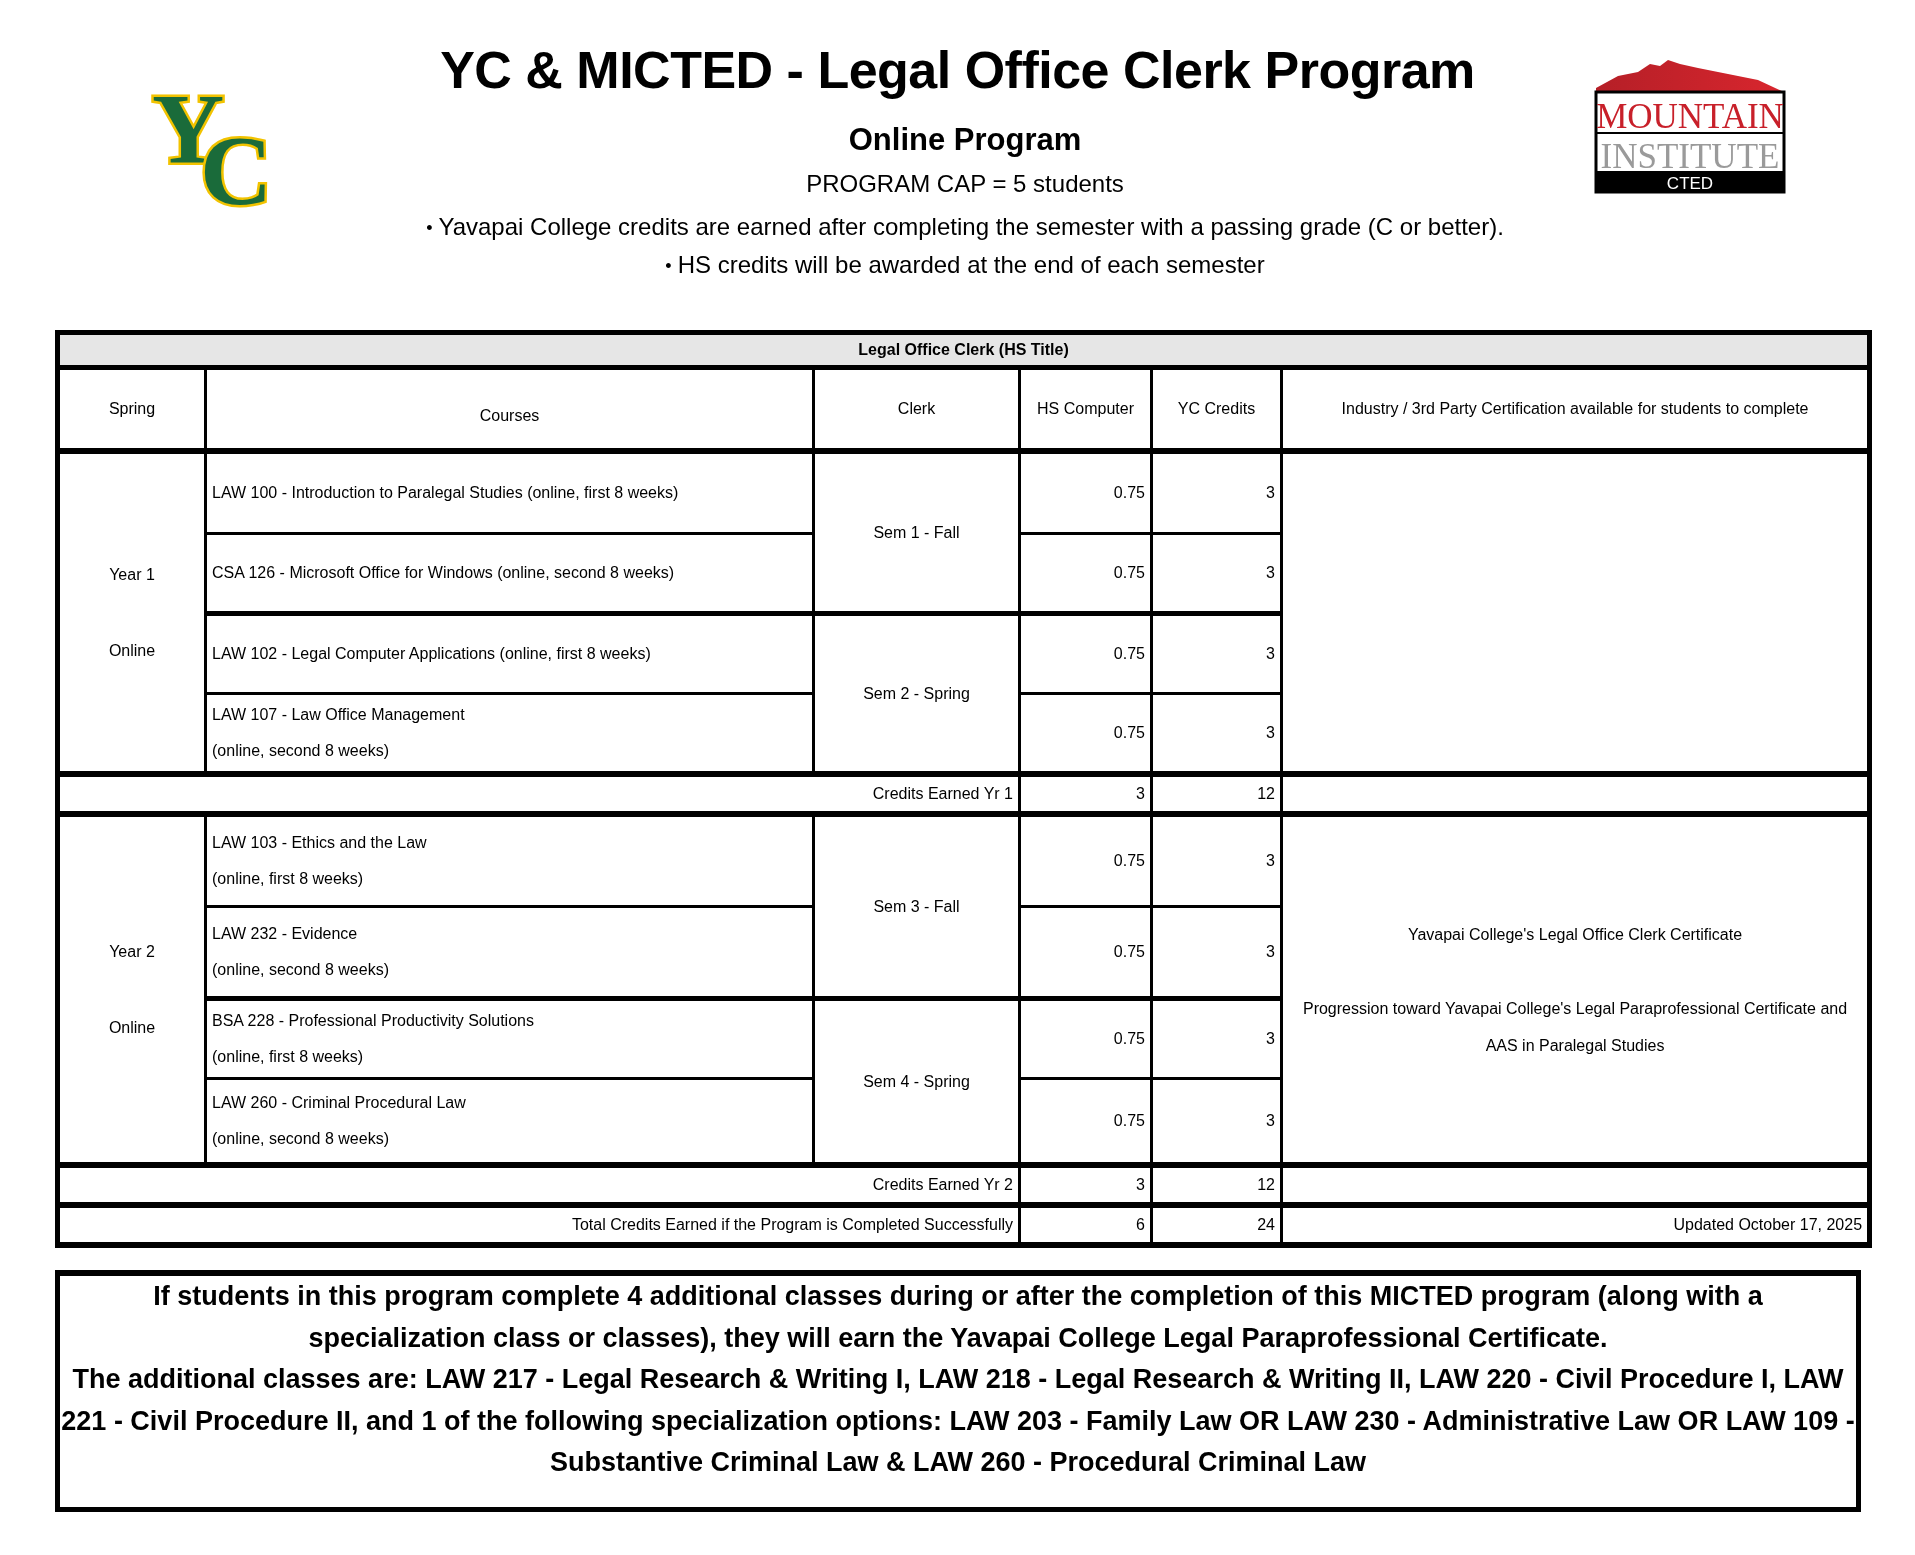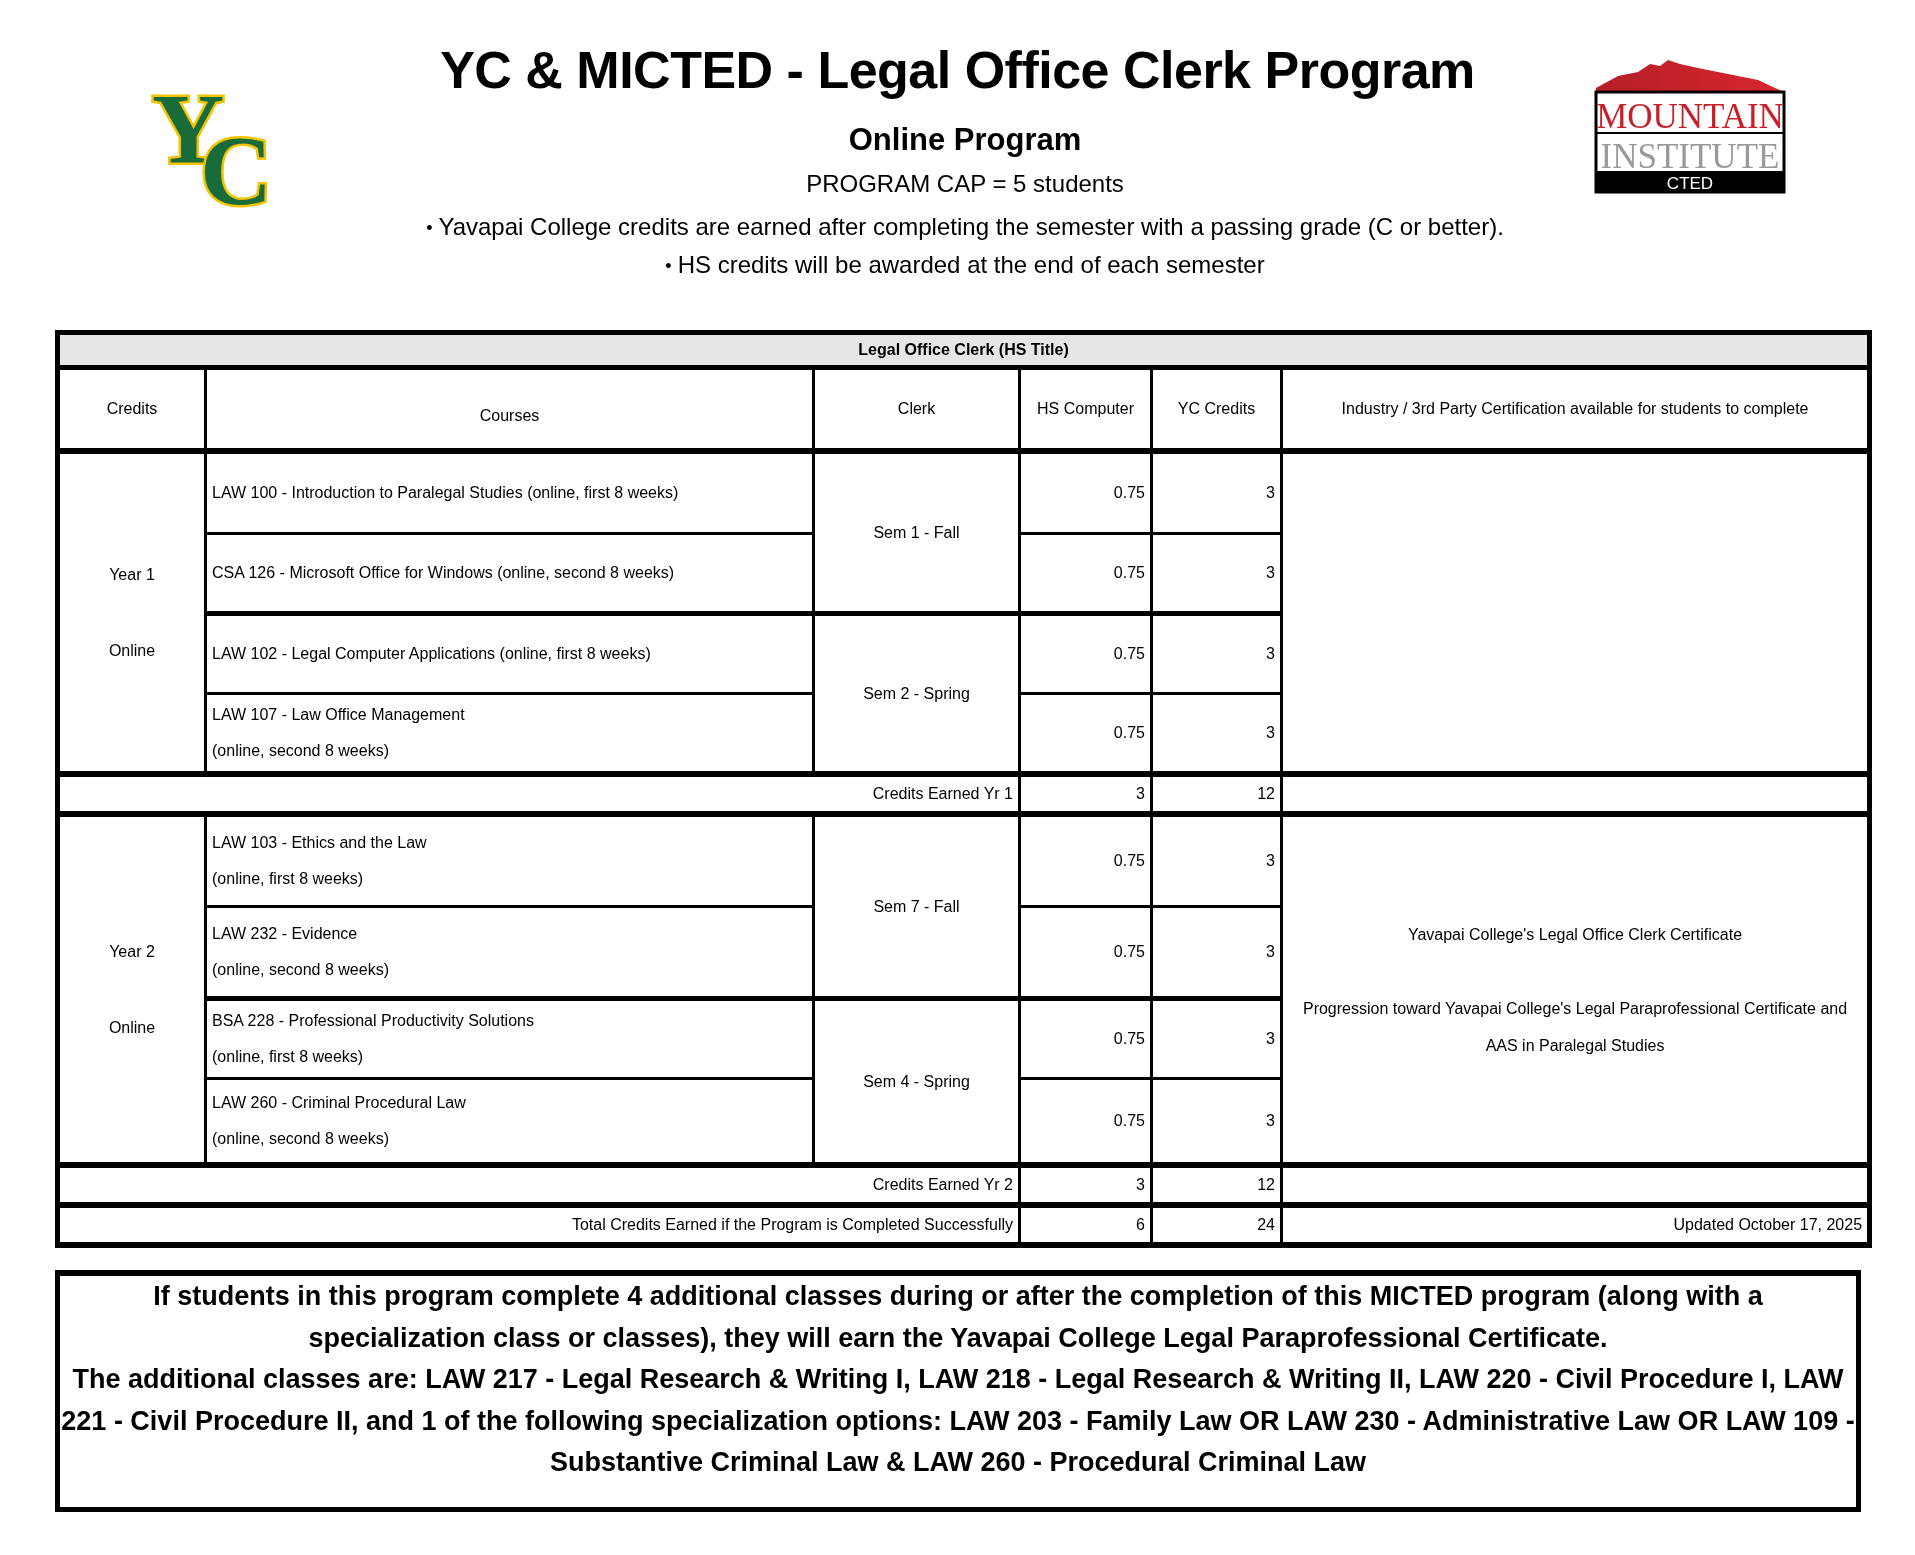--- a/index.html
+++ b/index.html
@@ -70,21 +70,21 @@
     <col style="width:206px">
     <col style="width:132px">
     <col style="width:130px">
     <col style="width:588px">
   </colgroup>
   <tbody>
       <tr>
     <td colspan="6" class="hs-title">Legal Office Clerk (HS Title)</td>
   </tr>
   <tr class="hdr">
-    <th class="thick-left">Credits</th>
+    <th class="thick-left">Spring</th>
     <th style="padding-top:14px">Courses</th>
     <th>Clerk</th>
     <th>HS Computer</th>
     <th>YC Credits</th>
     <th class="thick-right">Industry / 3rd Party Certification available for students to complete</th>
   </tr>
 
   <tr>
     <td rowspan="4" class="prog thick-left">
       <div>Year 1</div>
@@ -124,21 +124,21 @@
 
   <tr>
     <td rowspan="4" class="prog thick-left">
       <div>Year 2</div>
       <div>Online</div>
     </td>
     <td class="course" style="height:88px">
           <div>LAW 103 - Ethics and the Law</div>
           <div>(online, first 8 weeks)</div>
         </td>
-    <td rowspan="2" class="term" style="border-bottom-width:5px">Sem 7 - Fall</td>
+    <td rowspan="2" class="term" style="border-bottom-width:5px">Sem 3 - Fall</td>
     <td class="num">0.75</td>
     <td class="num">3</td>
     <td rowspan="4" class="cert thick-right">
       <div>Yavapai College's Legal Office Clerk Certificate</div>
       <div style="height:37px"></div>
       <div style="padding:0 10px">Progression toward Yavapai College's Legal Paraprofessional Certificate and AAS in Paralegal Studies</div>
     </td>
   </tr>
   <tr>
     <td class="course" style="height:88px;border-bottom-width:5px">

